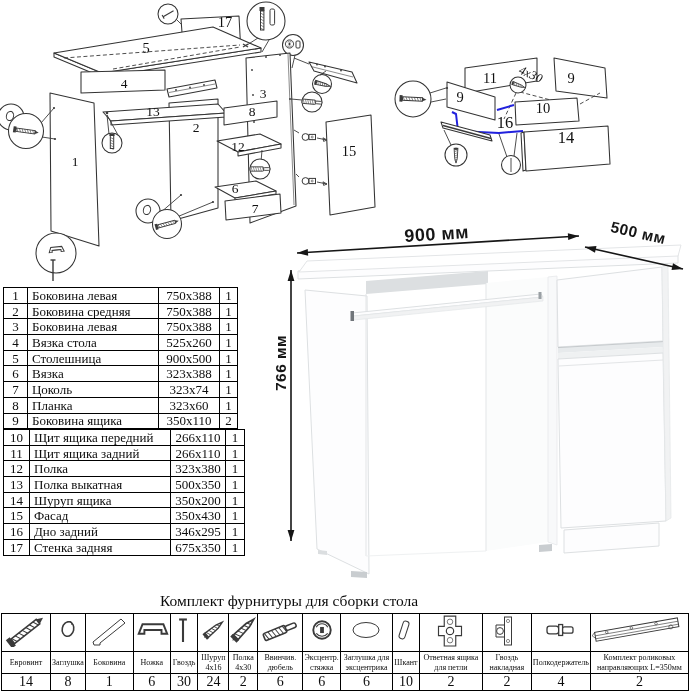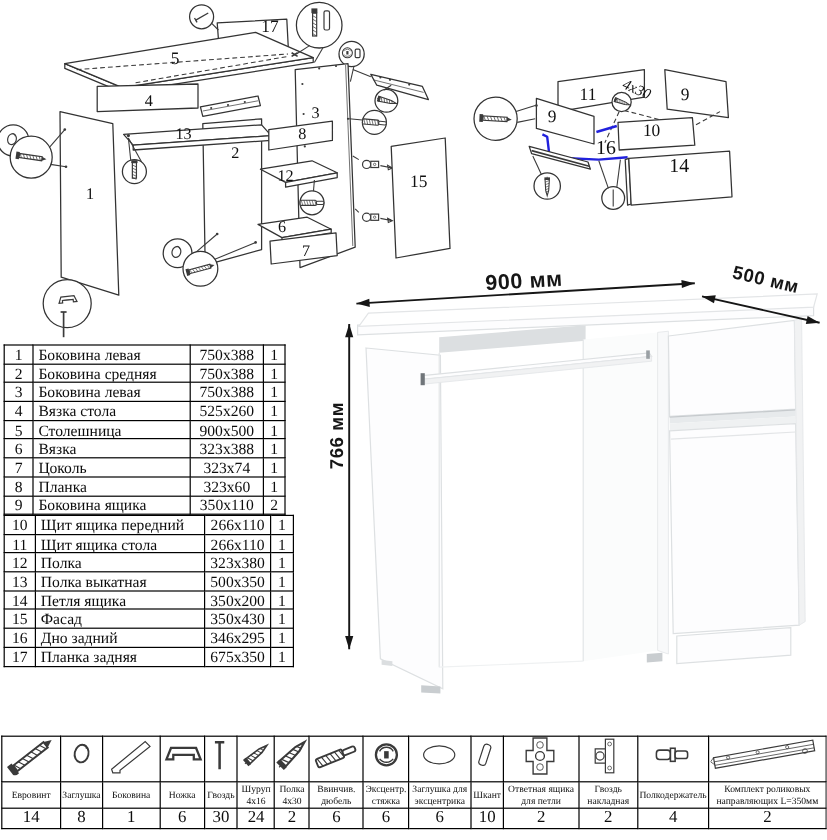--- a/index.html
+++ b/index.html
@@ -370,62 +370,63 @@
       </colgroup>
       <tbody>
         <tr>
           <td class="c">10</td>
           <td class="l">Щит ящика передний</td>
           <td class="c">266x110</td>
           <td class="c">1</td>
         </tr>
         <tr>
           <td class="c">11</td>
-          <td class="l">Щит ящика стола</td>
+          <td class="l">Щит ящика задний</td>
           <td class="c">266x110</td>
           <td class="c">1</td>
         </tr>
         <tr>
           <td class="c">12</td>
           <td class="l">Полка</td>
           <td class="c">323x380</td>
           <td class="c">1</td>
         </tr>
         <tr>
           <td class="c">13</td>
           <td class="l">Полка выкатная</td>
           <td class="c">500x350</td>
           <td class="c">1</td>
         </tr>
         <tr>
           <td class="c">14</td>
-          <td class="l">Петля ящика</td>
+          <td class="l">Шуруп ящика</td>
           <td class="c">350x200</td>
           <td class="c">1</td>
         </tr>
         <tr>
           <td class="c">15</td>
           <td class="l">Фасад</td>
           <td class="c">350x430</td>
           <td class="c">1</td>
         </tr>
         <tr>
           <td class="c">16</td>
           <td class="l">Дно задний</td>
           <td class="c">346x295</td>
           <td class="c">1</td>
         </tr>
         <tr>
           <td class="c">17</td>
-          <td class="l">Планка задняя</td>
+          <td class="l">Стенка задняя</td>
           <td class="c">675x350</td>
           <td class="c">1</td>
         </tr>
       </tbody>
     </table>
+<div id="hw-title">Комплект фурнитуры для сборки стола</div>
 <table class="hw">
       <colgroup>
         <col style="width:50px">
         <col style="width:34px">
         <col style="width:49px">
         <col style="width:38px">
         <col style="width:28px">
         <col style="width:32px">
         <col style="width:30px">
         <col style="width:46px">

